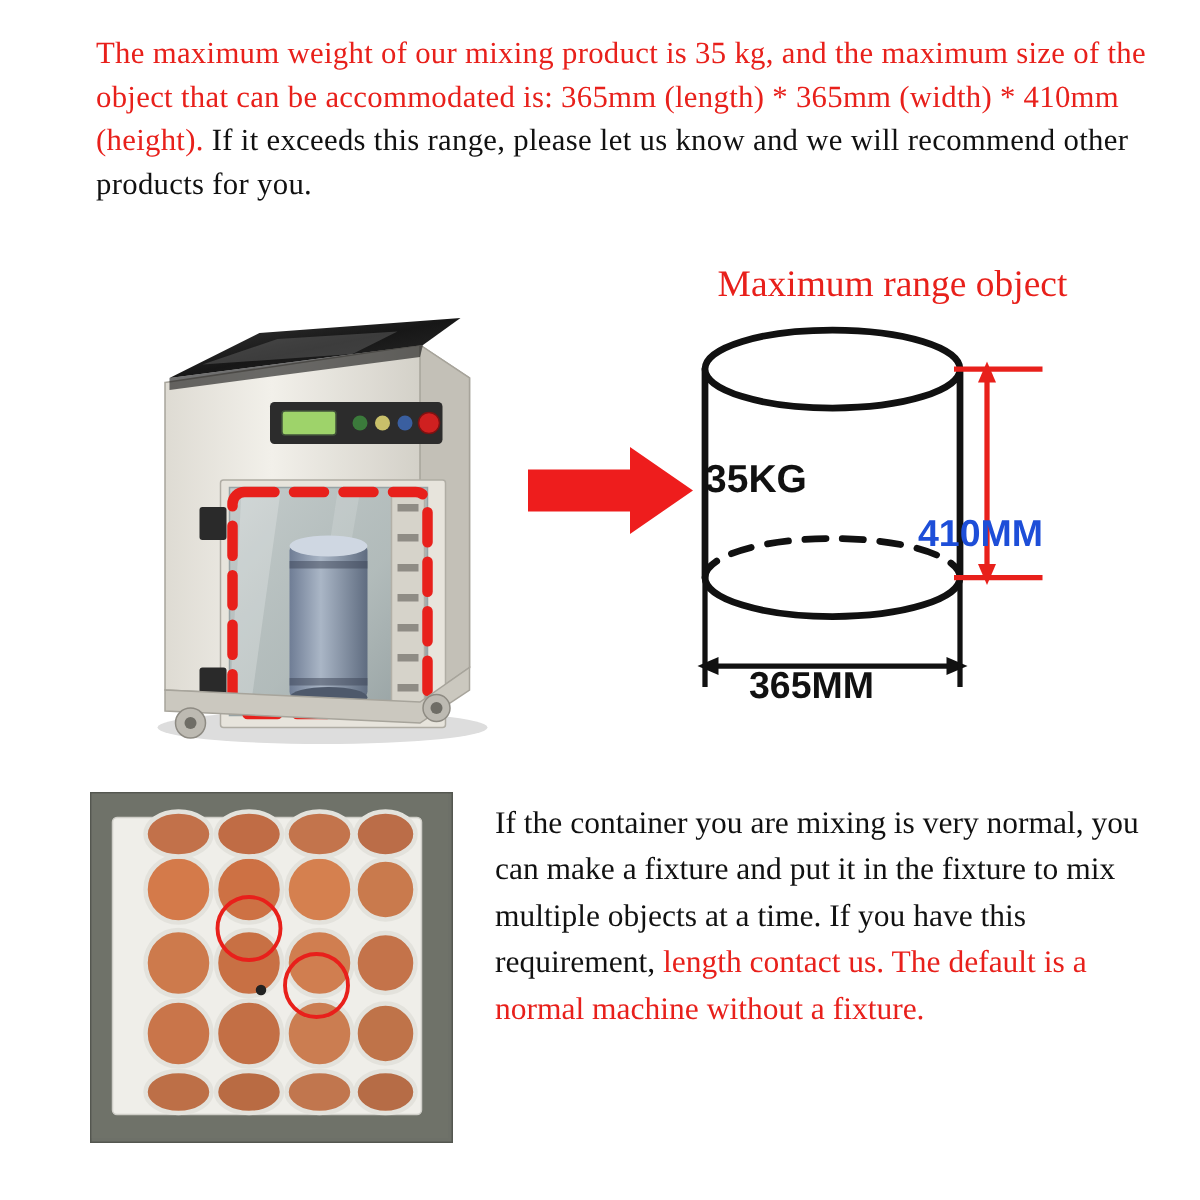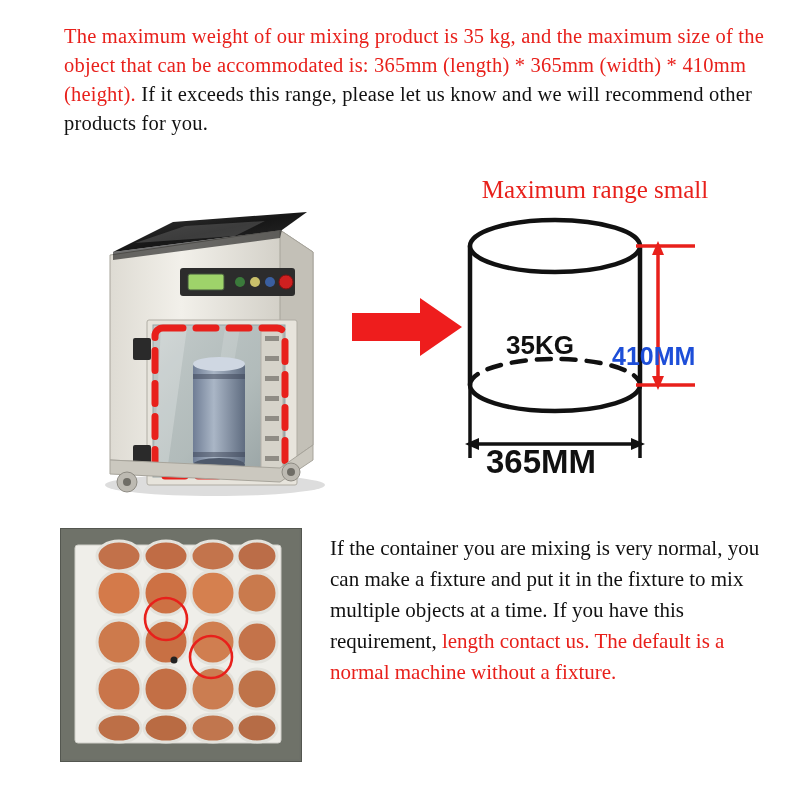--- a/index.html
+++ b/index.html
@@ -62,23 +62,22 @@
   #cyl-diagram {
     position: absolute;
     left: 440px;
     top: 215px;
     width: 300px;
     height: 290px;
   }
   #cyl-weight {
     position: absolute;
     left: 470px;
-    top: 330px;
+    top: 304px;
     width: 140px;
-    text-align: center;
     font-size: 26px;
     font-weight: bold;
     color: #111;
     font-family: "Liberation Sans", sans-serif;
   }
   #cyl-height-label {
     position: absolute;
     left: 612px;
     top: 310px;
     font-size: 25px;
@@ -86,21 +85,21 @@
     color: #1d4ed8;
     font-family: "Liberation Sans", sans-serif;
     margin-top: 32px;
   }
   #cyl-width-label {
     position: absolute;
     left: 476px;
     top: 443px;
     width: 130px;
     text-align: center;
-    font-size: 33px;
+    font-size: 25px;
     font-weight: bold;
     color: #111;
     font-family: "Liberation Sans", sans-serif;
   }
 
   
   #tray-photo {
     position: absolute;
     left: 60px;
     top: 528px;
@@ -210,21 +209,21 @@
     <circle cx="216" cy="312" r="4" fill="#6f6d66"></circle>
   </svg>
 </div>
 
 <div id="arrow">
   <svg width="112" height="62" viewBox="0 0 112 62" xmlns="http://www.w3.org/2000/svg">
     <polygon points="0,17 68,17 68,2 110,31 68,60 68,45 0,45" fill="#ee1d1d"></polygon>
   </svg>
 </div>
 
-<div id="range-title">Maximum range small</div>
+<div id="range-title">Maximum range object</div>
 
 <div id="cyl-diagram">
   <svg width="300" height="290" viewBox="0 0 300 290" xmlns="http://www.w3.org/2000/svg">
 
     <path d="M30 31 L30 170 A85 26 0 0 0 200 170 L200 31" fill="#ffffff" stroke="#111111" stroke-width="4.5" stroke-linecap="round"></path>
 
     <ellipse cx="115" cy="31" rx="85" ry="26" fill="#ffffff" stroke="#111111" stroke-width="4.5"></ellipse>
 
     <path d="M30 170 A85 26 0 0 1 200 170" fill="none" stroke="#111111" stroke-width="4.5" stroke-dasharray="14 11" stroke-linecap="round"></path>
 

